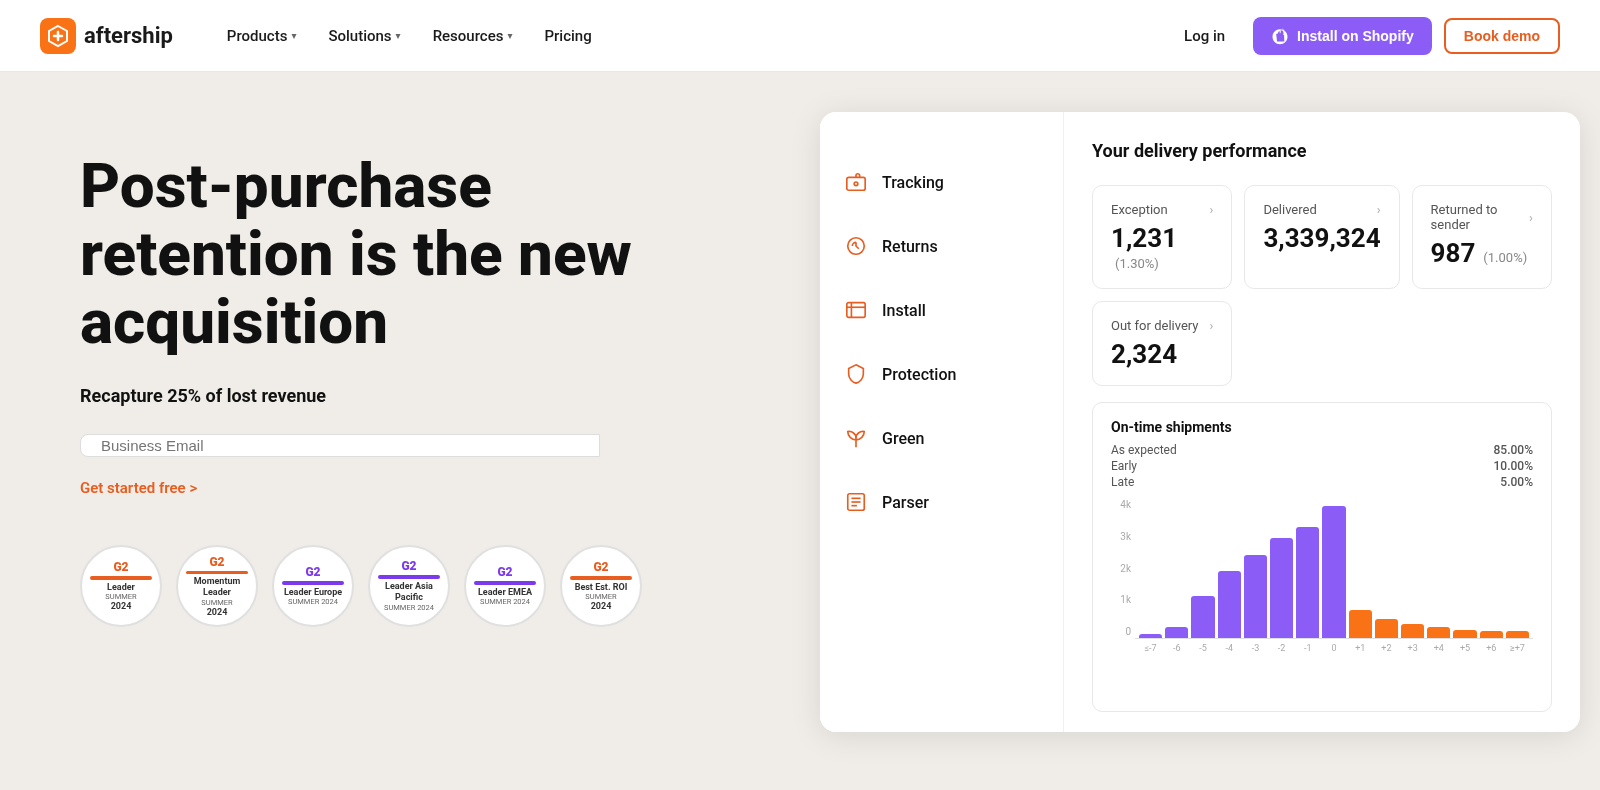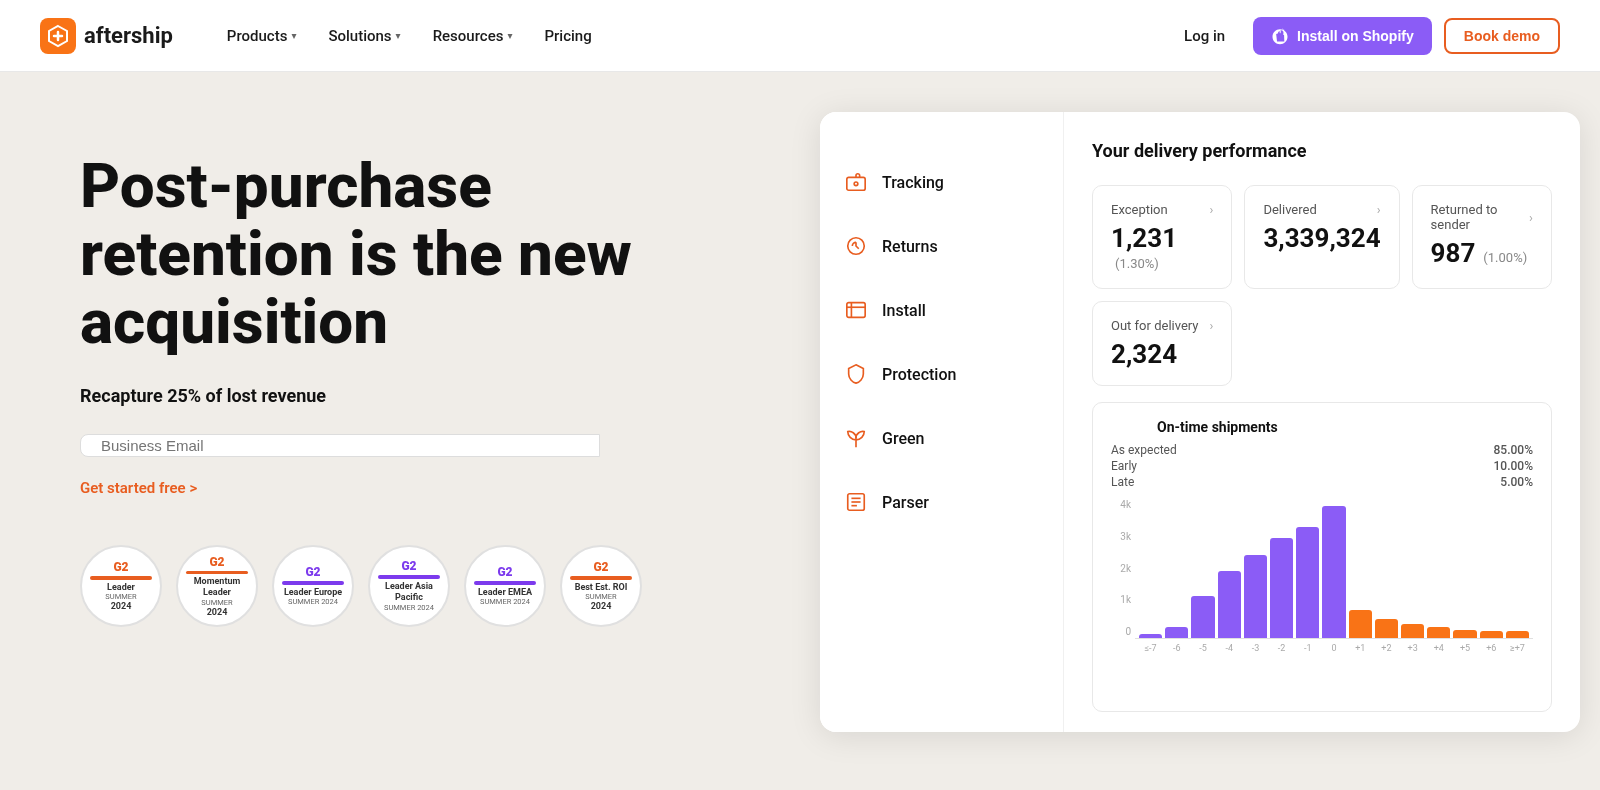--- a/index.html
+++ b/index.html
@@ -298,21 +298,20 @@
       border: 1px solid #e8e8e8;
       border-radius: 10px;
       padding: 16px 18px;
       flex: 1;
     }
     .chart-title {
       font-size: 14px;
       font-weight: 700;
       color: #111;
       margin-bottom: 8px;
-      margin-left: 46px;
     }
     .chart-legend {
       display: flex;
       flex-direction: column;
       gap: 2px;
       margin-bottom: 10px;
     }
     .legend-row {
       display: flex;
       align-items: center;

